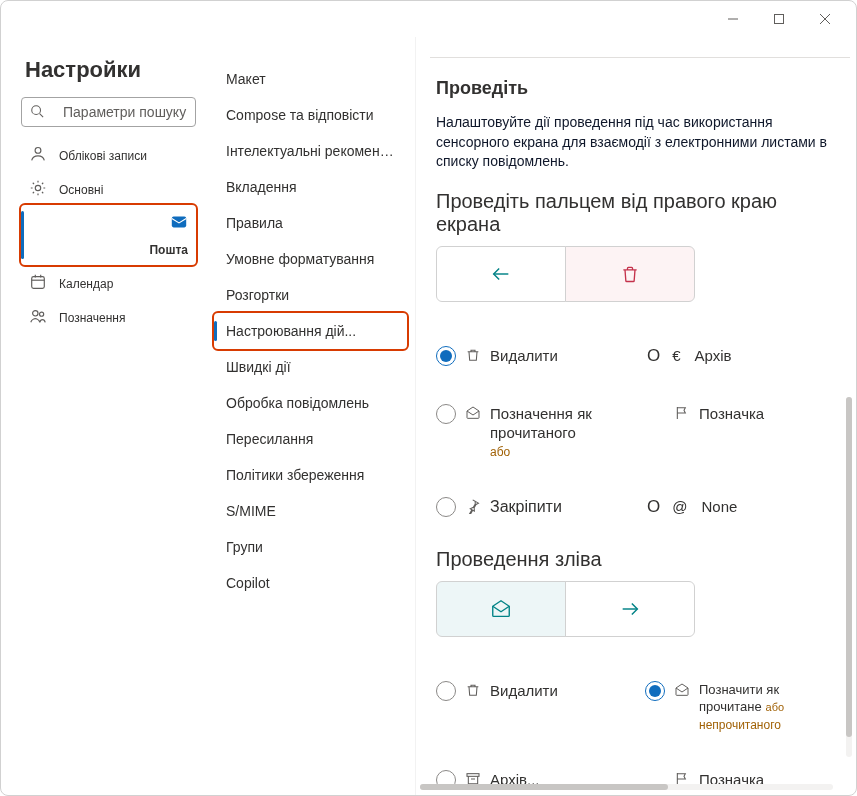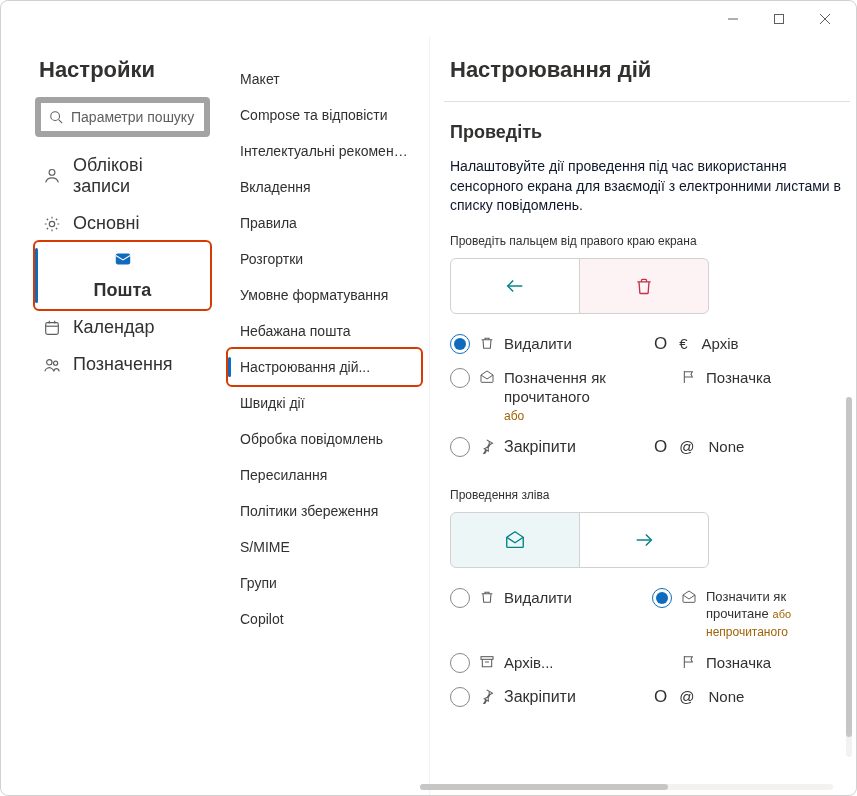--- a/index.html
+++ b/index.html
@@ -33,50 +33,48 @@
     display: flex;
     align-items: center;
     justify-content: center;
     color: #605e5c;
     cursor: pointer;
   }
   .content {
     flex: 1;
     display: flex;
     overflow: hidden;
-    padding-left: 14px;
   }
   .col1 {
     width: 205px;
     padding: 20px 10px 20px 20px;
   }
   .col1-title {
     font-size: 22px;
     font-weight: 600;
     margin-bottom: 14px;
     padding-left: 4px;
   }
   .search-box {
-    border: 6px solid #a3a3a3;
+    border: 1px solid #a3a3a3;
     border-radius: 4px;
     padding: 6px 8px;
     display: flex;
-    align-items: center;
-    gap: 8px;
+    gap: 19px;
     margin-bottom: 10px;
     color: #605e5c;
   }
   .nav-item {
     display: flex;
-    align-items: center;
+    align-items: flex-end;
     gap: 12px;
     padding: 8px 8px;
     border-radius: 4px;
     cursor: pointer;
-    font-size: 18px;
+    font-size: 12px;
   }
   .nav-item.selected {
     position: relative;
     font-weight: 600;
     flex-direction: column;
   }
   .nav-item.selected::before {
     content: "";
     position: absolute;
     left: 0;
@@ -138,21 +136,21 @@
     font-weight: 600;
     margin-bottom: 14px;
   }
   .section-desc {
     font-size: 14px;
     color: #0f172a;
     margin-bottom: 18px;
     line-height: 1.4;
   }
   .sub-label {
-    font-size: 12px;
+    font-size: 20px;
     margin-bottom: 10px;
   }
   .tile-row {
     display: flex;
     margin-bottom: 20px;
   }
   .tile {
     width: 130px;
     height: 56px;
     border: 1px solid #d1d1d1;
@@ -167,20 +165,21 @@
   .opt-grid {
     display: grid;
     grid-template-columns: 1fr 1fr;
     gap: 14px 10px;
     margin-bottom: 30px;
   }
   .opt {
     display: flex;
     align-items: flex-start;
     gap: 8px;
+    margin-top: 24px;
   }
   .radio {
     width: 20px;
     height: 20px;
     border-radius: 50%;
     border: 1px solid #8a8886;
     flex-shrink: 0;
     position: relative;
   }
   .radio.checked {
@@ -327,35 +326,33 @@
         <span>Позначення</span>
       </div>
     </div>
 
     <div class="col2">
       <div class="sub-item">Макет</div>
       <div class="sub-item">Compose та відповісти</div>
       <div class="sub-item">Інтелектуальні рекомендації</div>
       <div class="sub-item">Вкладення</div>
       <div class="sub-item">Правила</div>
+      <div class="sub-item">Умовне форматування</div>
       <div class="sub-item">Розгортки</div>
-      <div class="sub-item">Умовне форматування</div>
-      <div class="sub-item">Небажана пошта</div>
       <div class="sub-item selected hl-red">Настроювання дій...</div>
       <div class="sub-item">Швидкі дії</div>
       <div class="sub-item">Обробка повідомлень</div>
       <div class="sub-item">Пересилання</div>
       <div class="sub-item">Політики збереження</div>
       <div class="sub-item">S/MIME</div>
       <div class="sub-item">Групи</div>
       <div class="sub-item">Copilot</div>
     </div>
 
     <div class="col3">
-      <div class="page-title">Настроювання дій</div>
       <hr class="divider">
 
       <div class="section-title">Проведіть</div>
       <div class="section-desc">Налаштовуйте дії проведення під час використання сенсорного екрана для взаємодії з електронними листами в списку повідомлень.</div>
 
       <div class="sub-label">Проведіть пальцем від правого краю екрана</div>
       <div class="tile-row">
         <div class="tile tile-left">
           <span class="arrow-teal">
             <svg width="22" height="22" viewBox="0 0 24 24" fill="none" stroke="currentColor" stroke-width="1.6">

